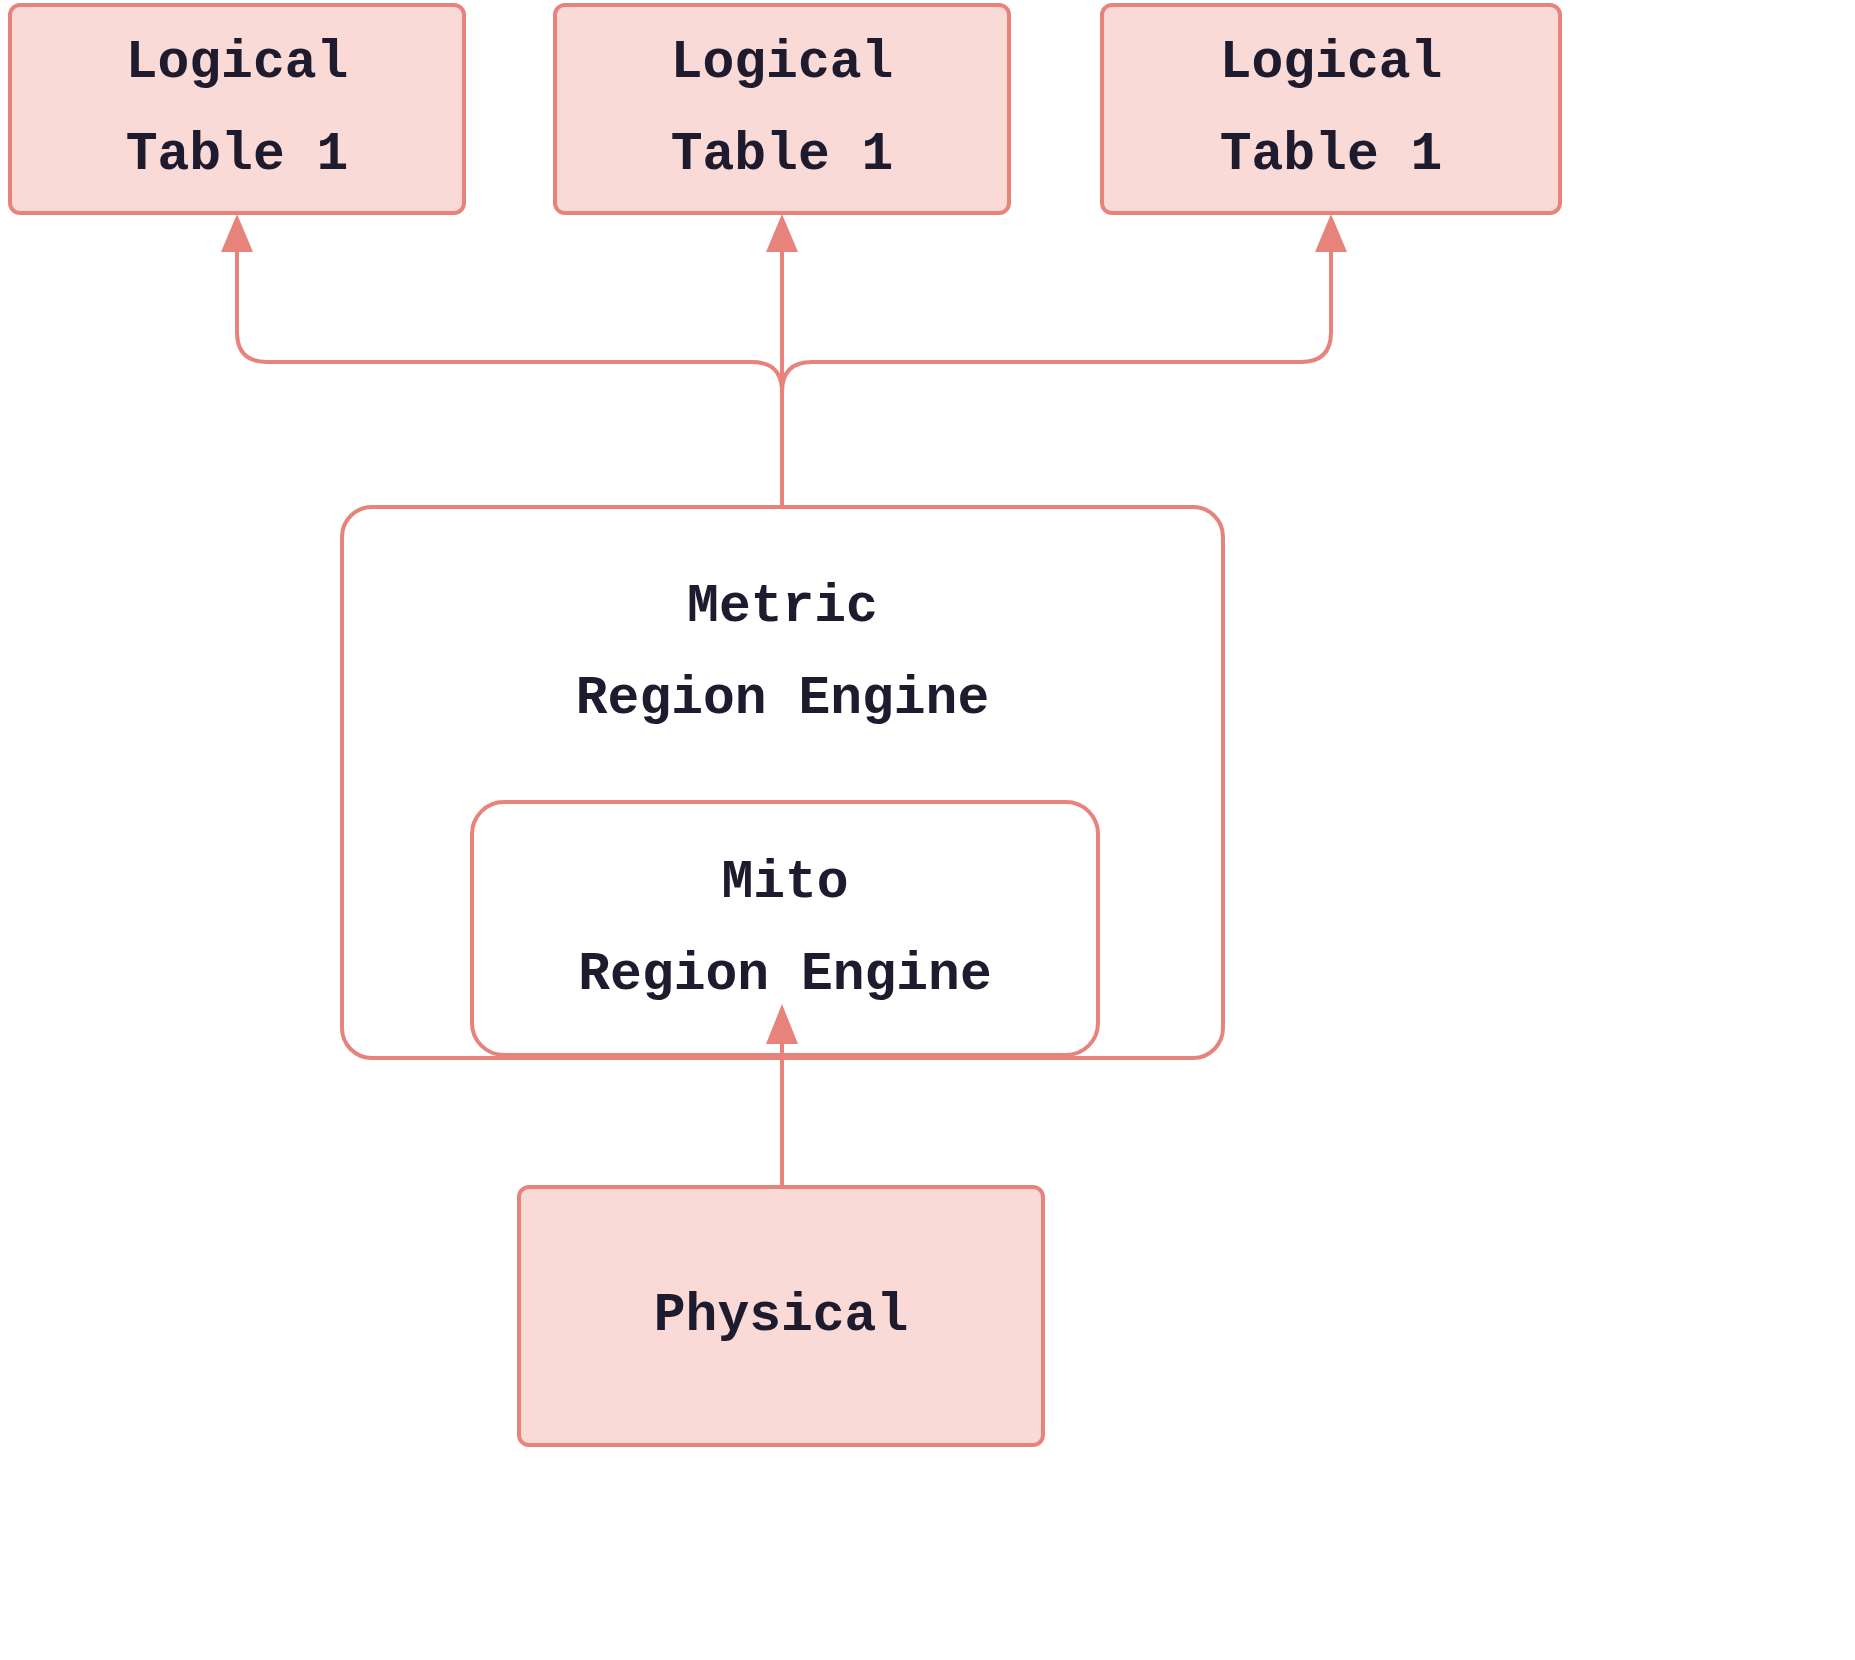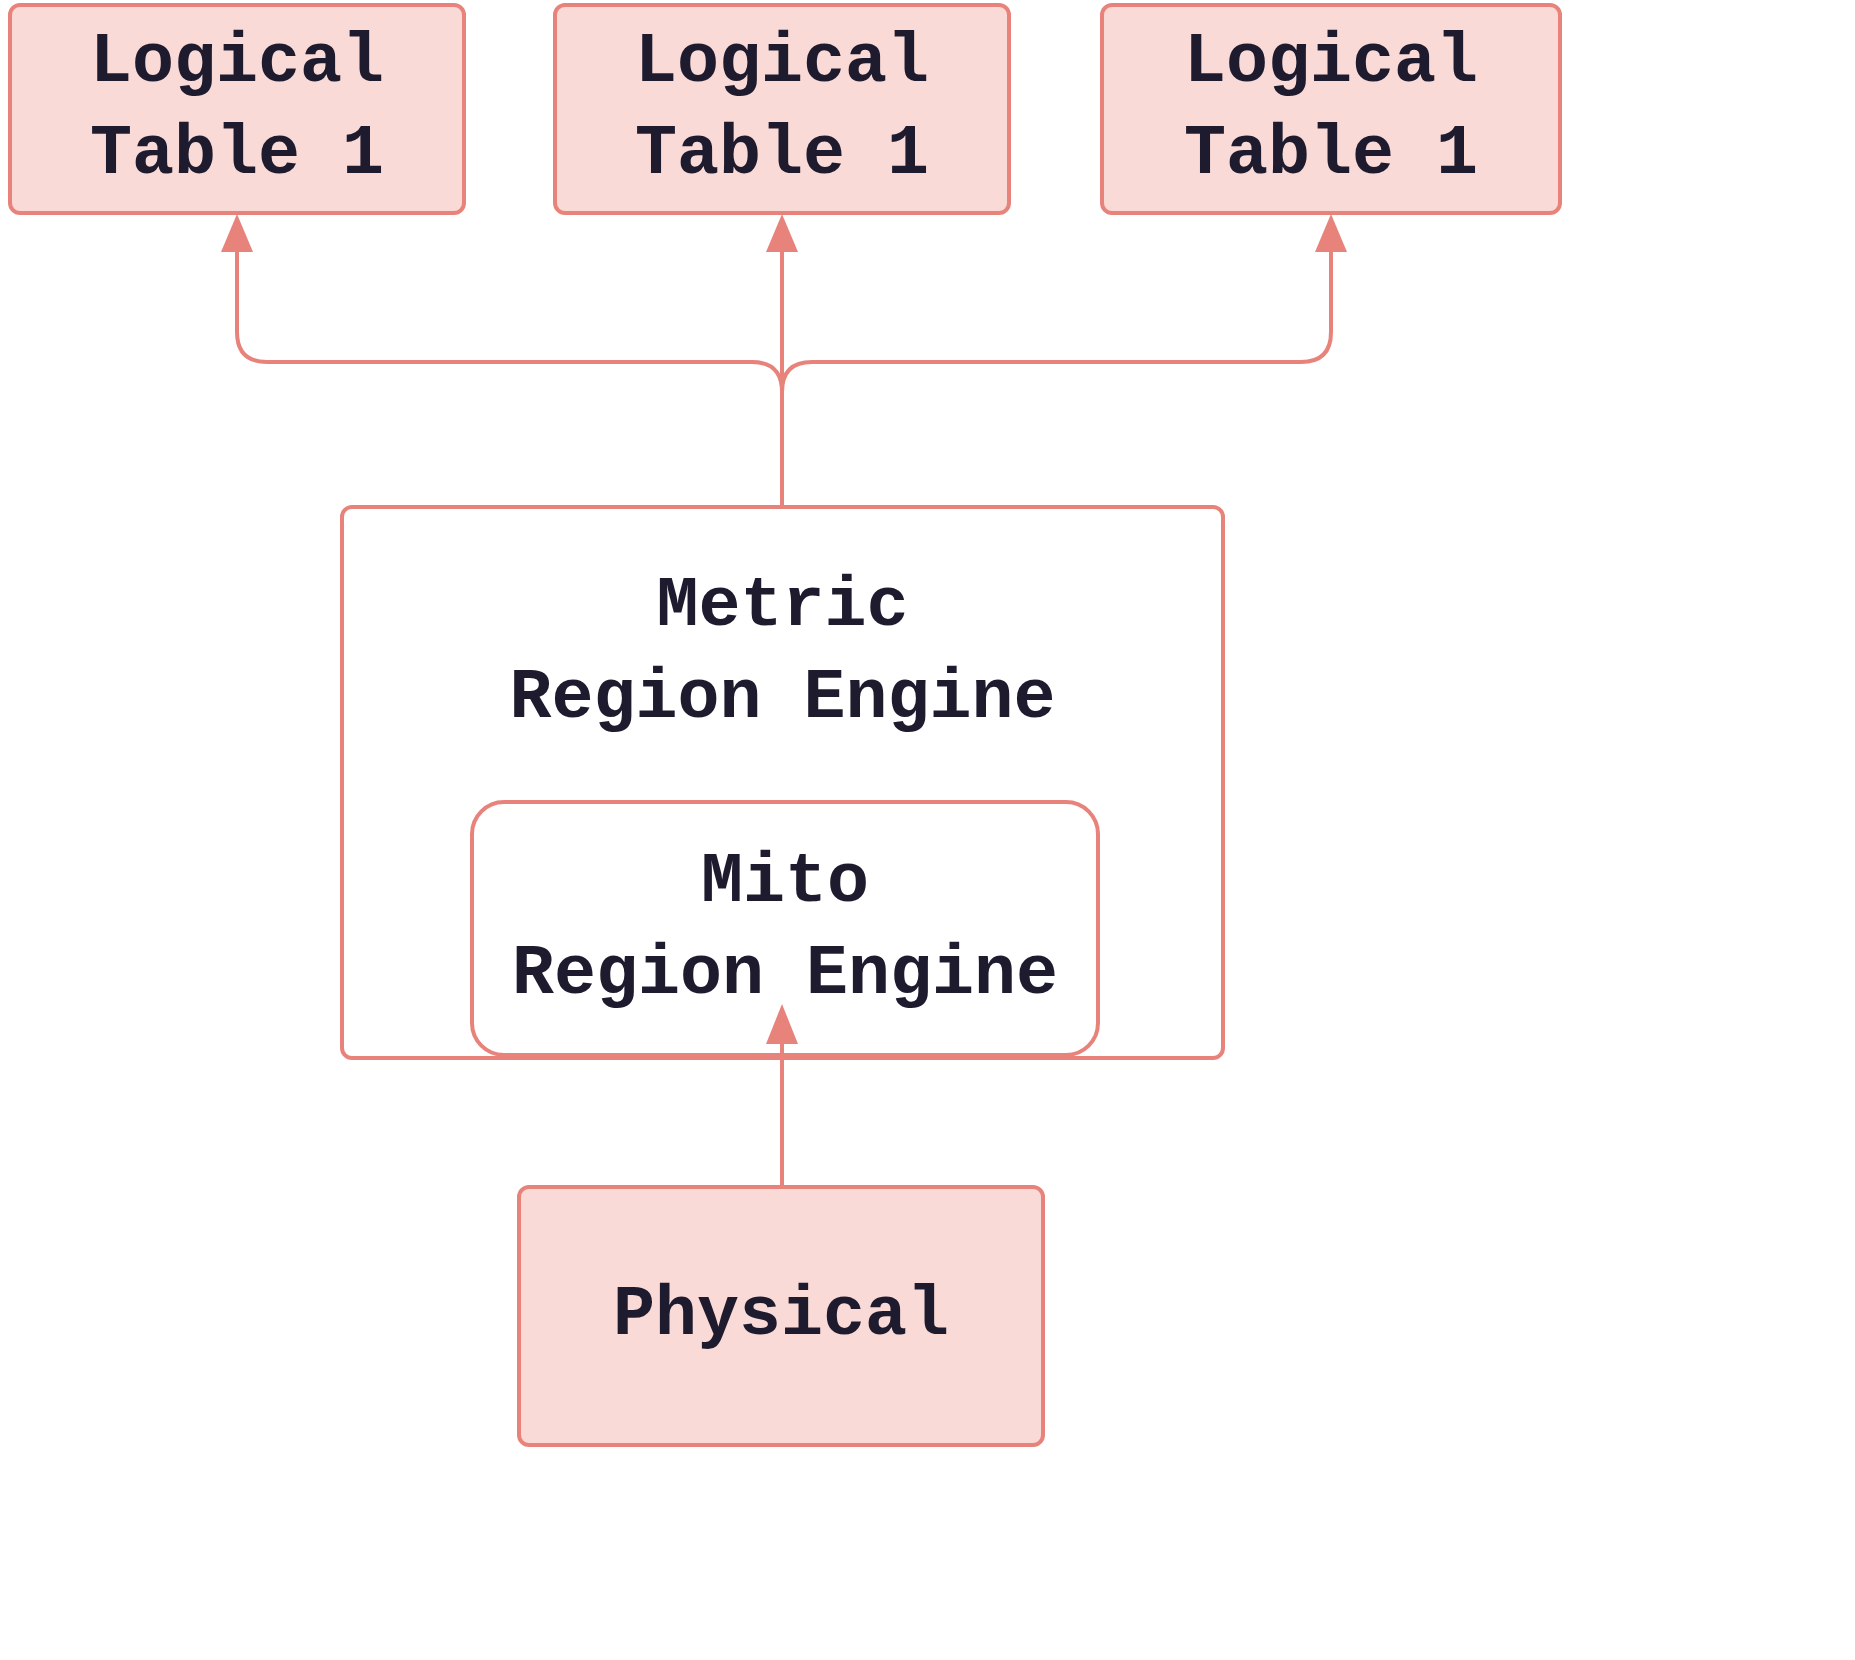--- a/index.html
+++ b/index.html
@@ -17,32 +17,32 @@
     overflow: hidden;
   }
   .node {
     position: absolute;
     border: 4px solid #E8837C;
     color: #1E1B2E;
     display: flex;
     align-items: center;
     justify-content: center;
     text-align: center;
-    font-size: 70px;
+    font-size: 53px;
     font-weight: 600;
     line-height: 92px;
   }
   .node .label { white-space: pre-line; }
   .pink-node {
     background: #F9DAD7;
     border-radius: 12px;
   }
   .container-box {
     background: #ffffff;
-    border-radius: 12px;
+    border-radius: 32px;
     align-items: flex-start;
   }
   .container-box .label { margin-top: 52px; }
   .inner-box {
     background: #ffffff;
     border-radius: 34px;
     text-align: center;
   }
   .arrow-layer {
     position: absolute;

